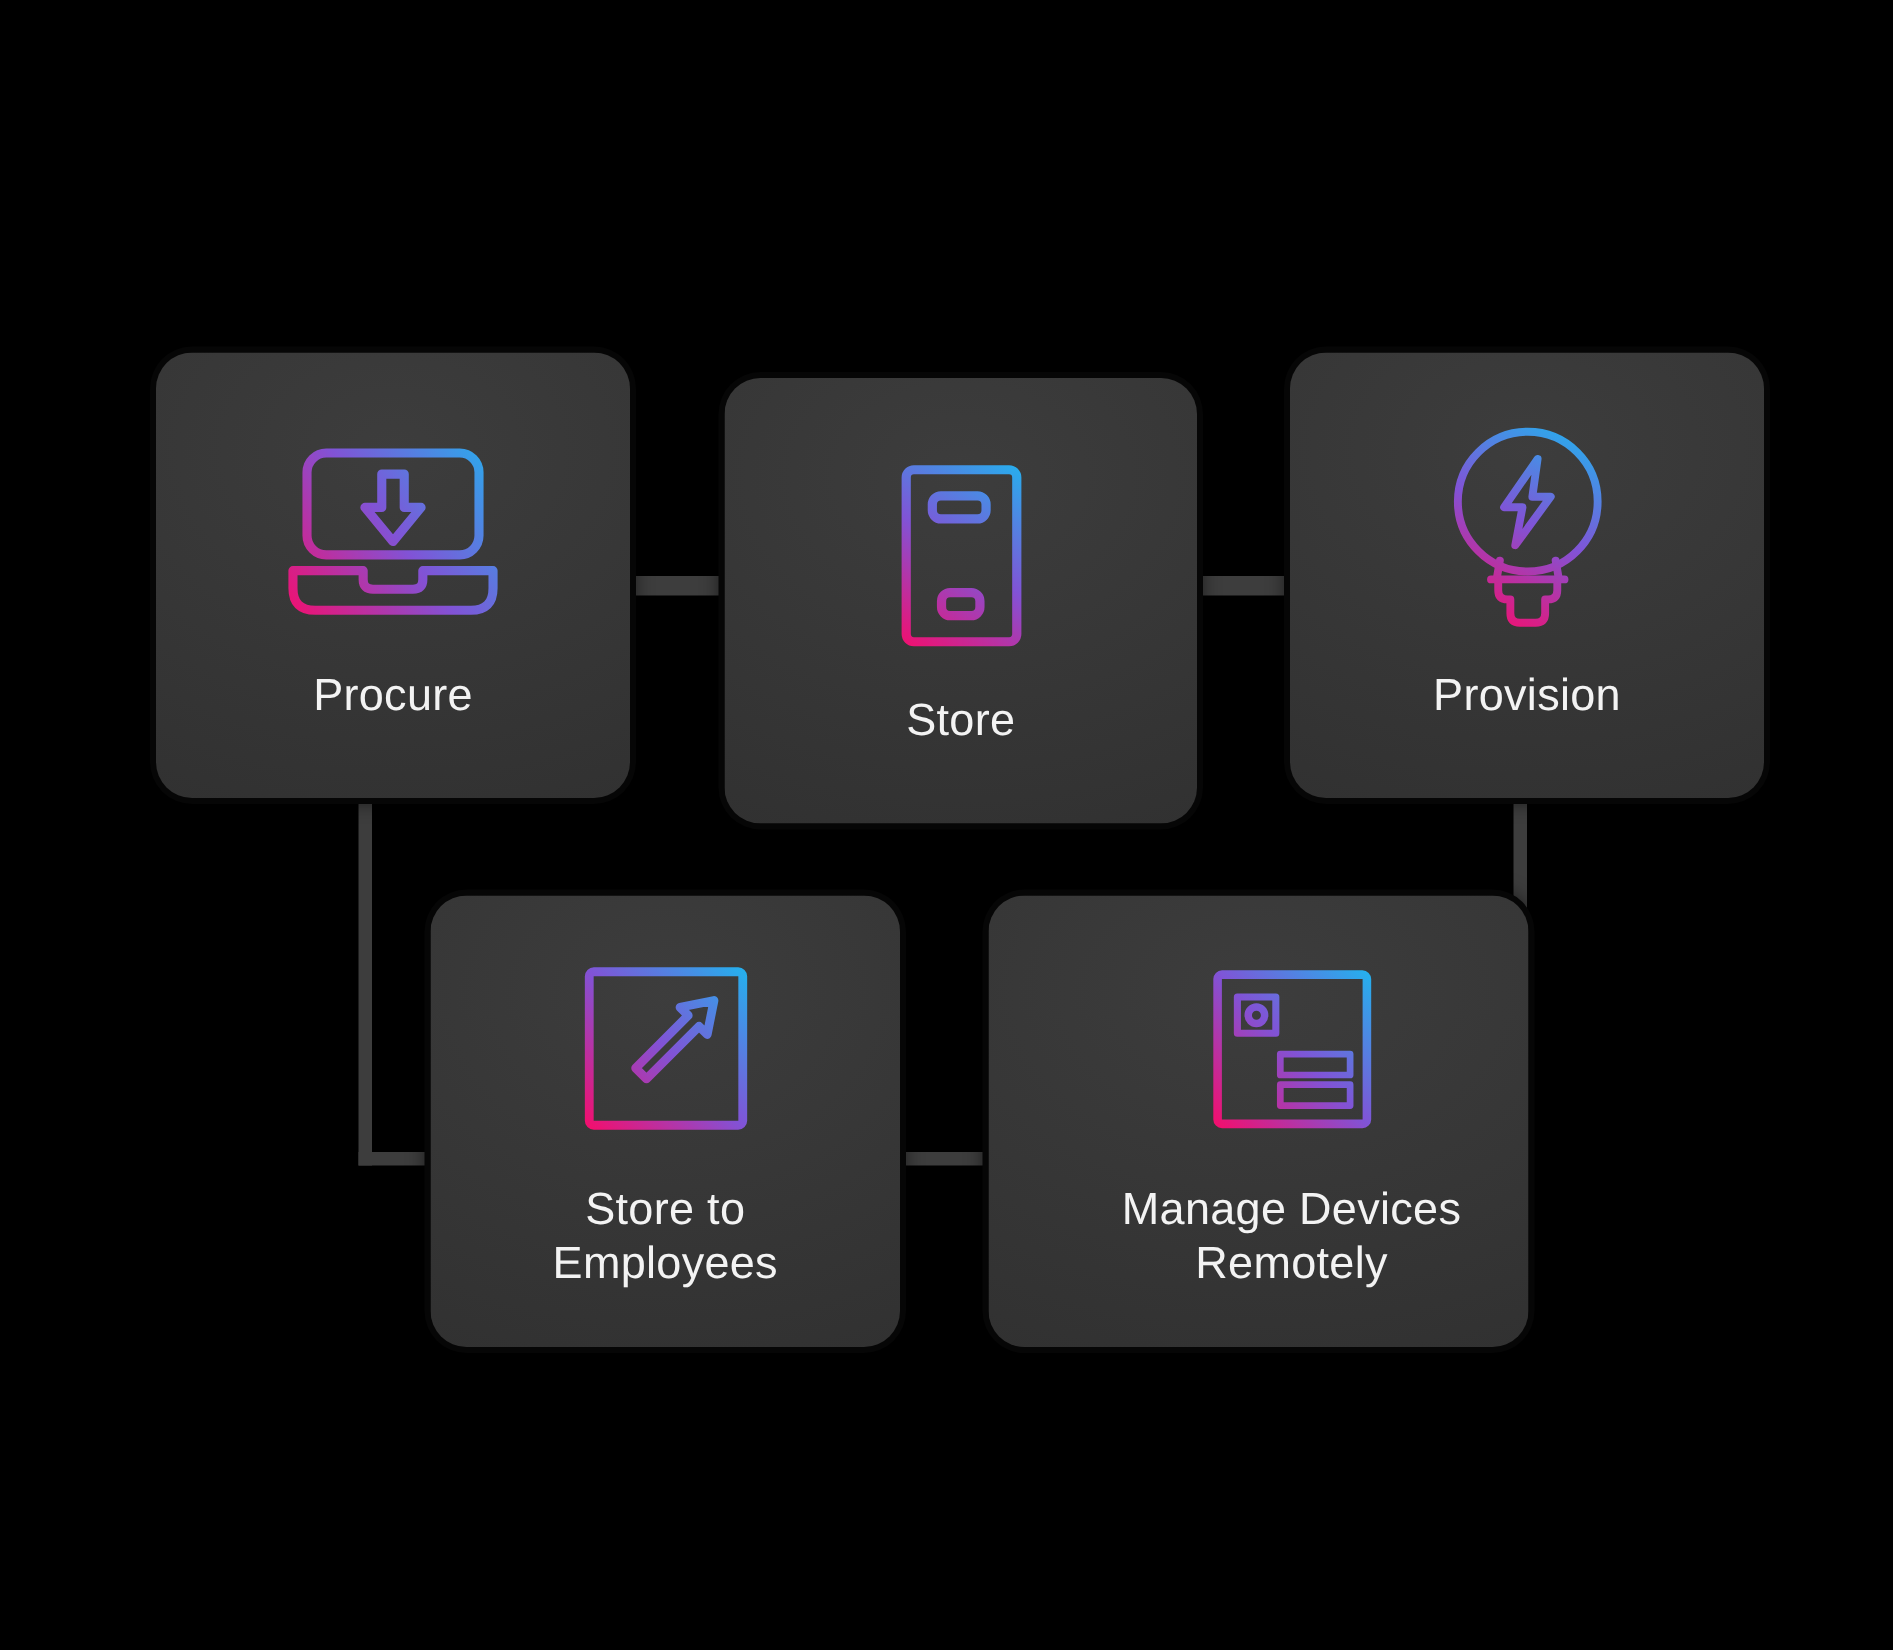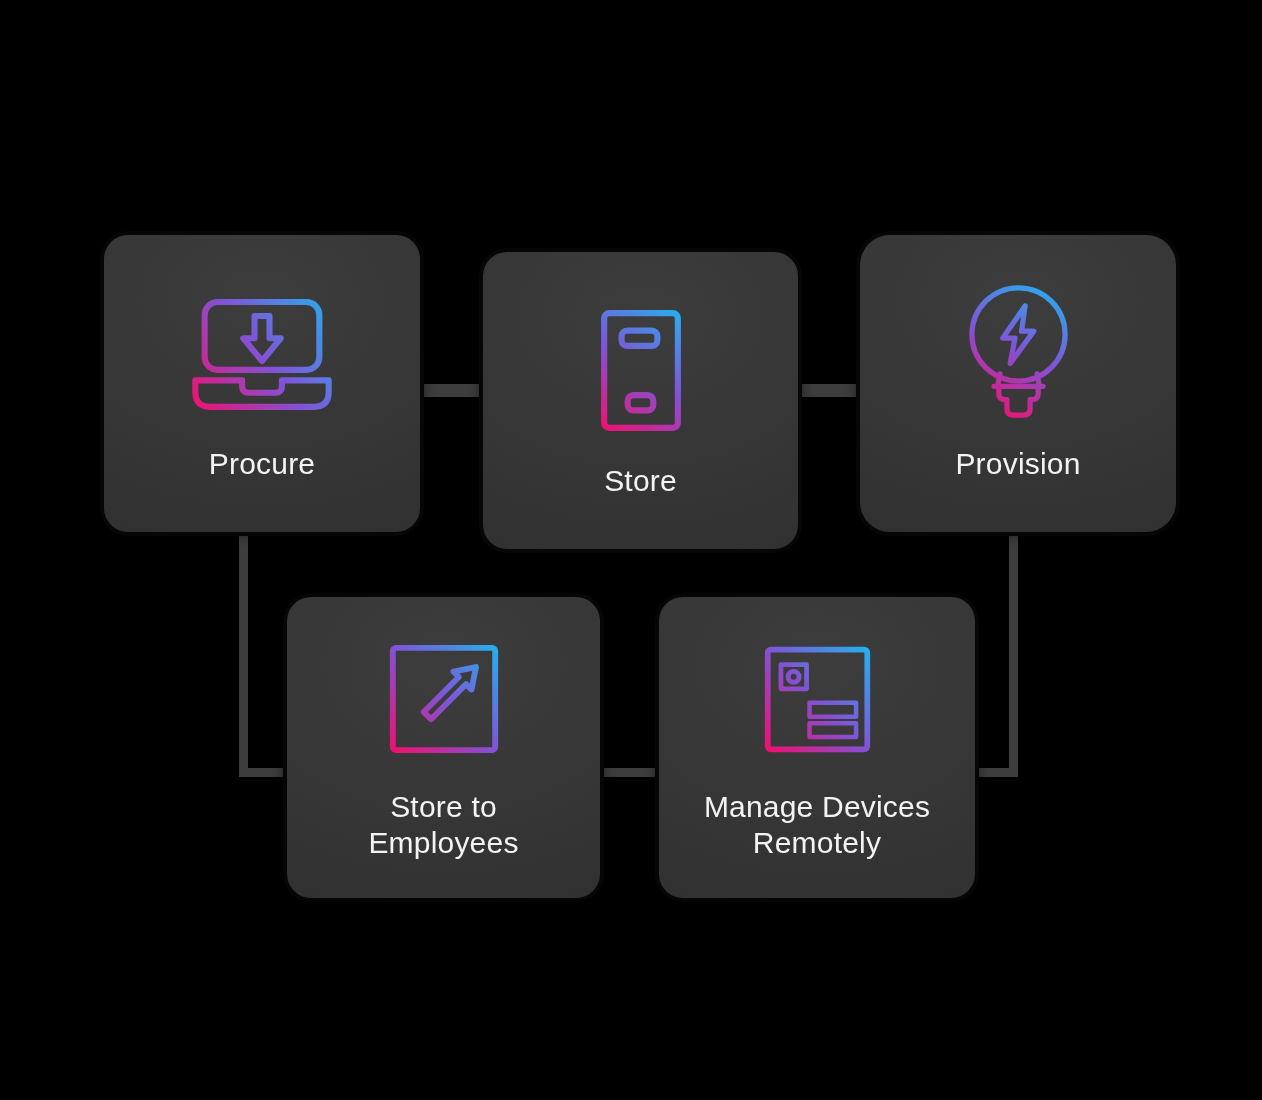--- a/index.html
+++ b/index.html
@@ -20,23 +20,23 @@
   .card{
     position:absolute;z-index:2;
     background:var(--card,#343434);
     background-image:radial-gradient(140% 110% at 50% 22%, rgba(255,255,255,0.045), rgba(0,0,0,0.10) 95%);
     border-radius:24px;
     box-shadow:0 0 0 4px #060606, 0 0 14px rgba(0,0,0,0.9);
     display:flex;flex-direction:column;align-items:center;
   }
   .card-procure{left:104px;top:235px;width:316px;height:297px;}
   .card-store{left:483px;top:252px;width:315px;height:297px;}
-  .card-provision{left:860px;top:235px;width:316px;height:297px;border-radius:30px;}
+  .card-provision{left:860px;top:235px;width:316px;height:297px;}
   .card-ship{left:287px;top:597px;width:313px;height:301px;}
-  .card-manage{left:659px;top:597px;width:316px;height:301px;}
+  .card-manage{left:659px;top:597px;width:316px;height:301px;padding-left:44px;}
 
   .row-top .icon-area{margin-top:57px;height:122px;}
   .row-bottom .icon-area{margin-top:46px;height:112px;}
   .icon-area{display:flex;align-items:center;justify-content:center;}
   .row-top .label{margin-top:32px;}
   .row-bottom .label{margin-top:34px;}
   .label{
     color:var(--text,#f3f3f3);
     font-size:30px;line-height:36px;font-weight:500;
     text-align:center;white-space:pre-line;letter-spacing:0.2px;

